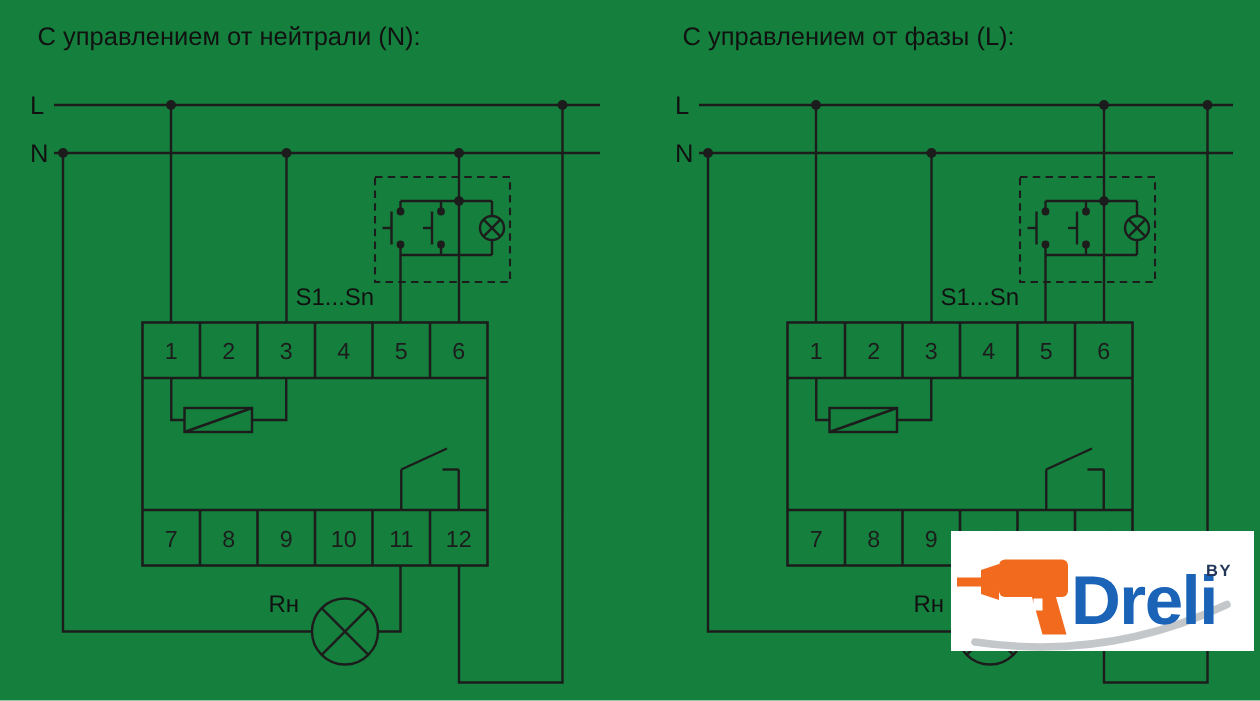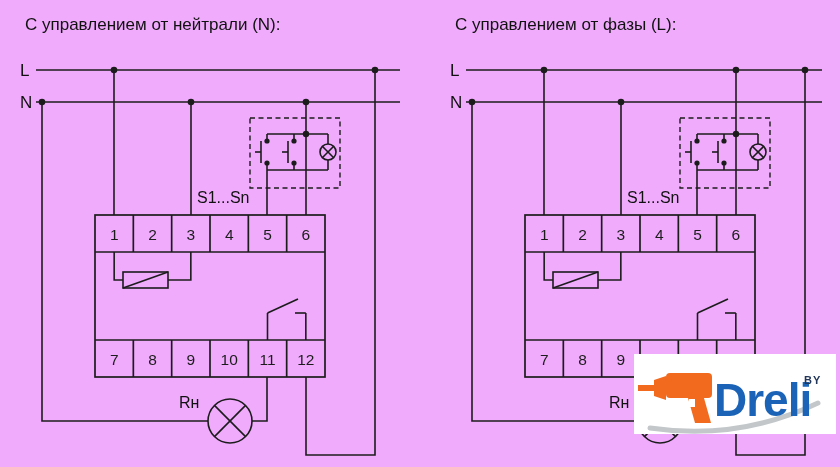--- a/index.html
+++ b/index.html
@@ -1,16 +1,16 @@
 <!DOCTYPE html>
 <html><head>
 <meta charset="utf-8">
 <style>
   html,body{margin:0;padding:0;background:#ffffff;}
-  .canvas{position:relative;width:840px;height:467px;background:#f0abfc;overflow:hidden;
+  .canvas{position:relative;width:840px;height:467px;background:#15803d;overflow:hidden;
           font-family:"Liberation Sans",sans-serif;}
   svg{display:block;}
   svg text{font-family:"Liberation Sans",sans-serif;}
   .wire{stroke:#1c1c1c;stroke-width:1.6;fill:none;}
   .boxline{stroke:#1c1c1c;stroke-width:1.7;fill:none;}
   .dashedbox{stroke:#1c1c1c;stroke-width:1.4;fill:none;stroke-dasharray:5 3.5;}
   .dot{fill:#1c1c1c;stroke:none;}
   .title{font-size:17px;fill:#111;}
   .lnlabel{font-size:17px;fill:#111;}
   .sublabel{font-size:16px;fill:#111;}

